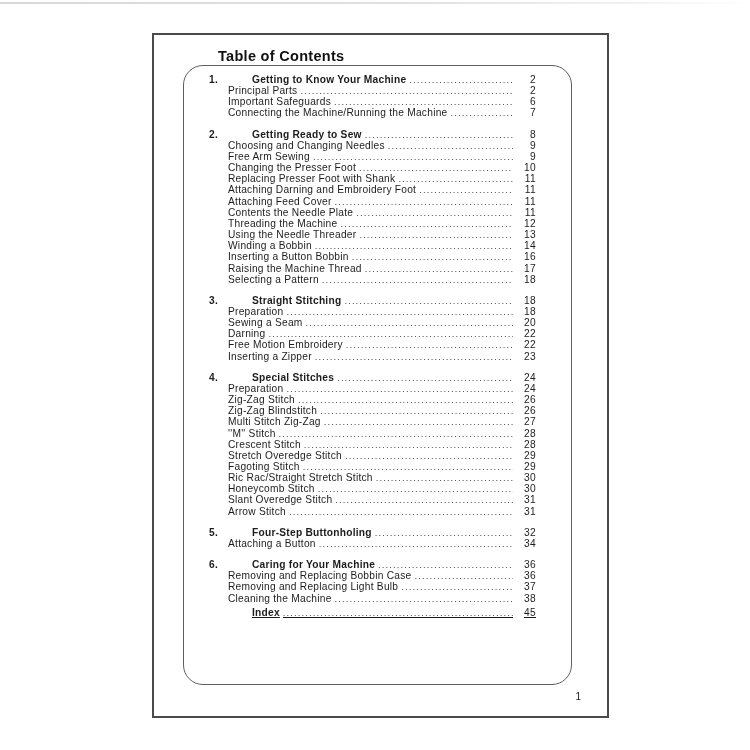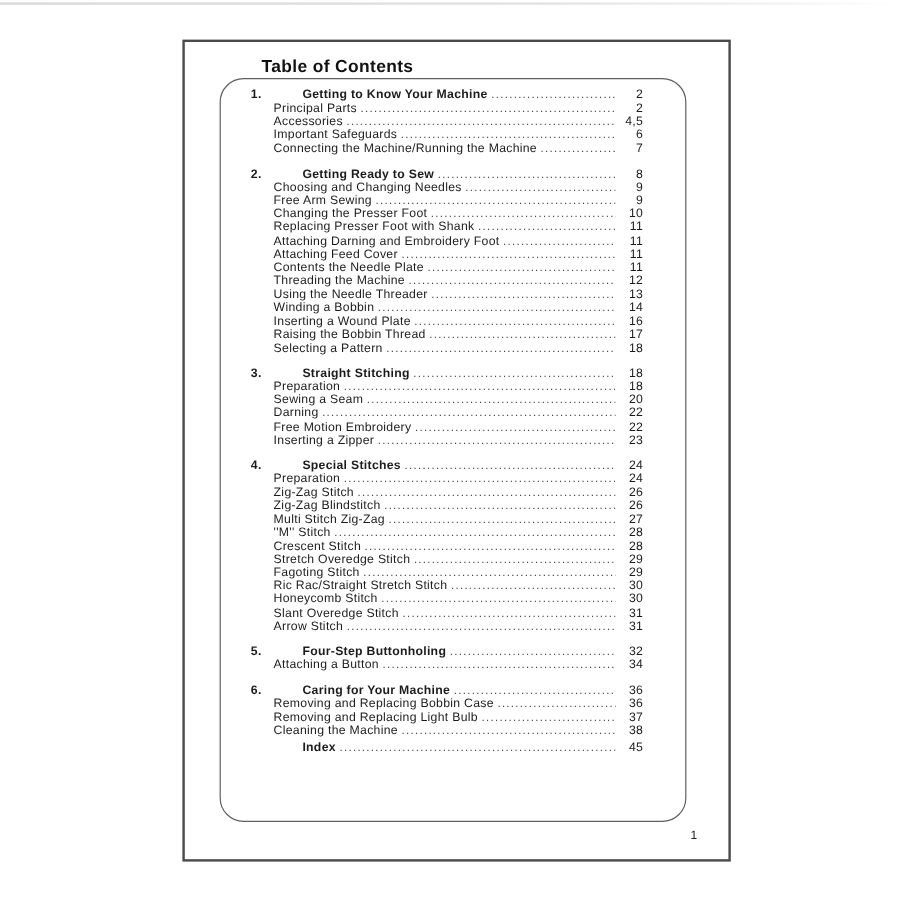--- a/index.html
+++ b/index.html
@@ -42,21 +42,21 @@
     position: absolute;
     left: 29px; top: 30px;
     width: 389px; height: 620px;
     border: 1.6px solid #5f5f5f;
     border-radius: 20px;
     padding: 8px 35px 8px 25px;
     overflow: hidden;
   }
 
   .toc-section + .toc-section { margin-top: 10px; }
-  .toc-section.tight { margin-top: 3px; }
+  .toc-section.tight { margin-top: 3px; text-decoration: underline; }
 
   .row {
     display: flex;
     align-items: baseline;
     font-size: 10.2px;
     line-height: 11.15px;
     white-space: nowrap;
   }
   .row.sub { margin-left: 19px; }
   .num {
@@ -109,25 +109,20 @@
               <span class="label bold">Getting to Know Your Machine</span>
               <span class="leader"></span>
               <span class="pg">2</span>
             </div>
             <div class="row sub">
               <span class="label">Principal Parts</span>
               <span class="leader"></span>
               <span class="pg">2</span>
             </div>
             <div class="row sub">
-              <span class="label">Accessories</span>
-              <span class="leader"></span>
-              <span class="pg">4,5</span>
-            </div>
-            <div class="row sub">
               <span class="label">Important Safeguards</span>
               <span class="leader"></span>
               <span class="pg">6</span>
             </div>
             <div class="row sub">
               <span class="label">Connecting the Machine/Running the Machine</span>
               <span class="leader"></span>
               <span class="pg">7</span>
             </div>
           </div>
@@ -182,26 +177,26 @@
               <span class="label">Using the Needle Threader</span>
               <span class="leader"></span>
               <span class="pg">13</span>
             </div>
             <div class="row sub">
               <span class="label">Winding a Bobbin</span>
               <span class="leader"></span>
               <span class="pg">14</span>
             </div>
             <div class="row sub">
-              <span class="label">Inserting a Wound Plate</span>
+              <span class="label">Inserting a Button Bobbin</span>
               <span class="leader"></span>
               <span class="pg">16</span>
             </div>
             <div class="row sub">
-              <span class="label">Raising the Bobbin Thread</span>
+              <span class="label">Raising the Machine Thread</span>
               <span class="leader"></span>
               <span class="pg">17</span>
             </div>
             <div class="row sub">
               <span class="label">Selecting a Pattern</span>
               <span class="leader"></span>
               <span class="pg">18</span>
             </div>
           </div>
           <div class="toc-section">

